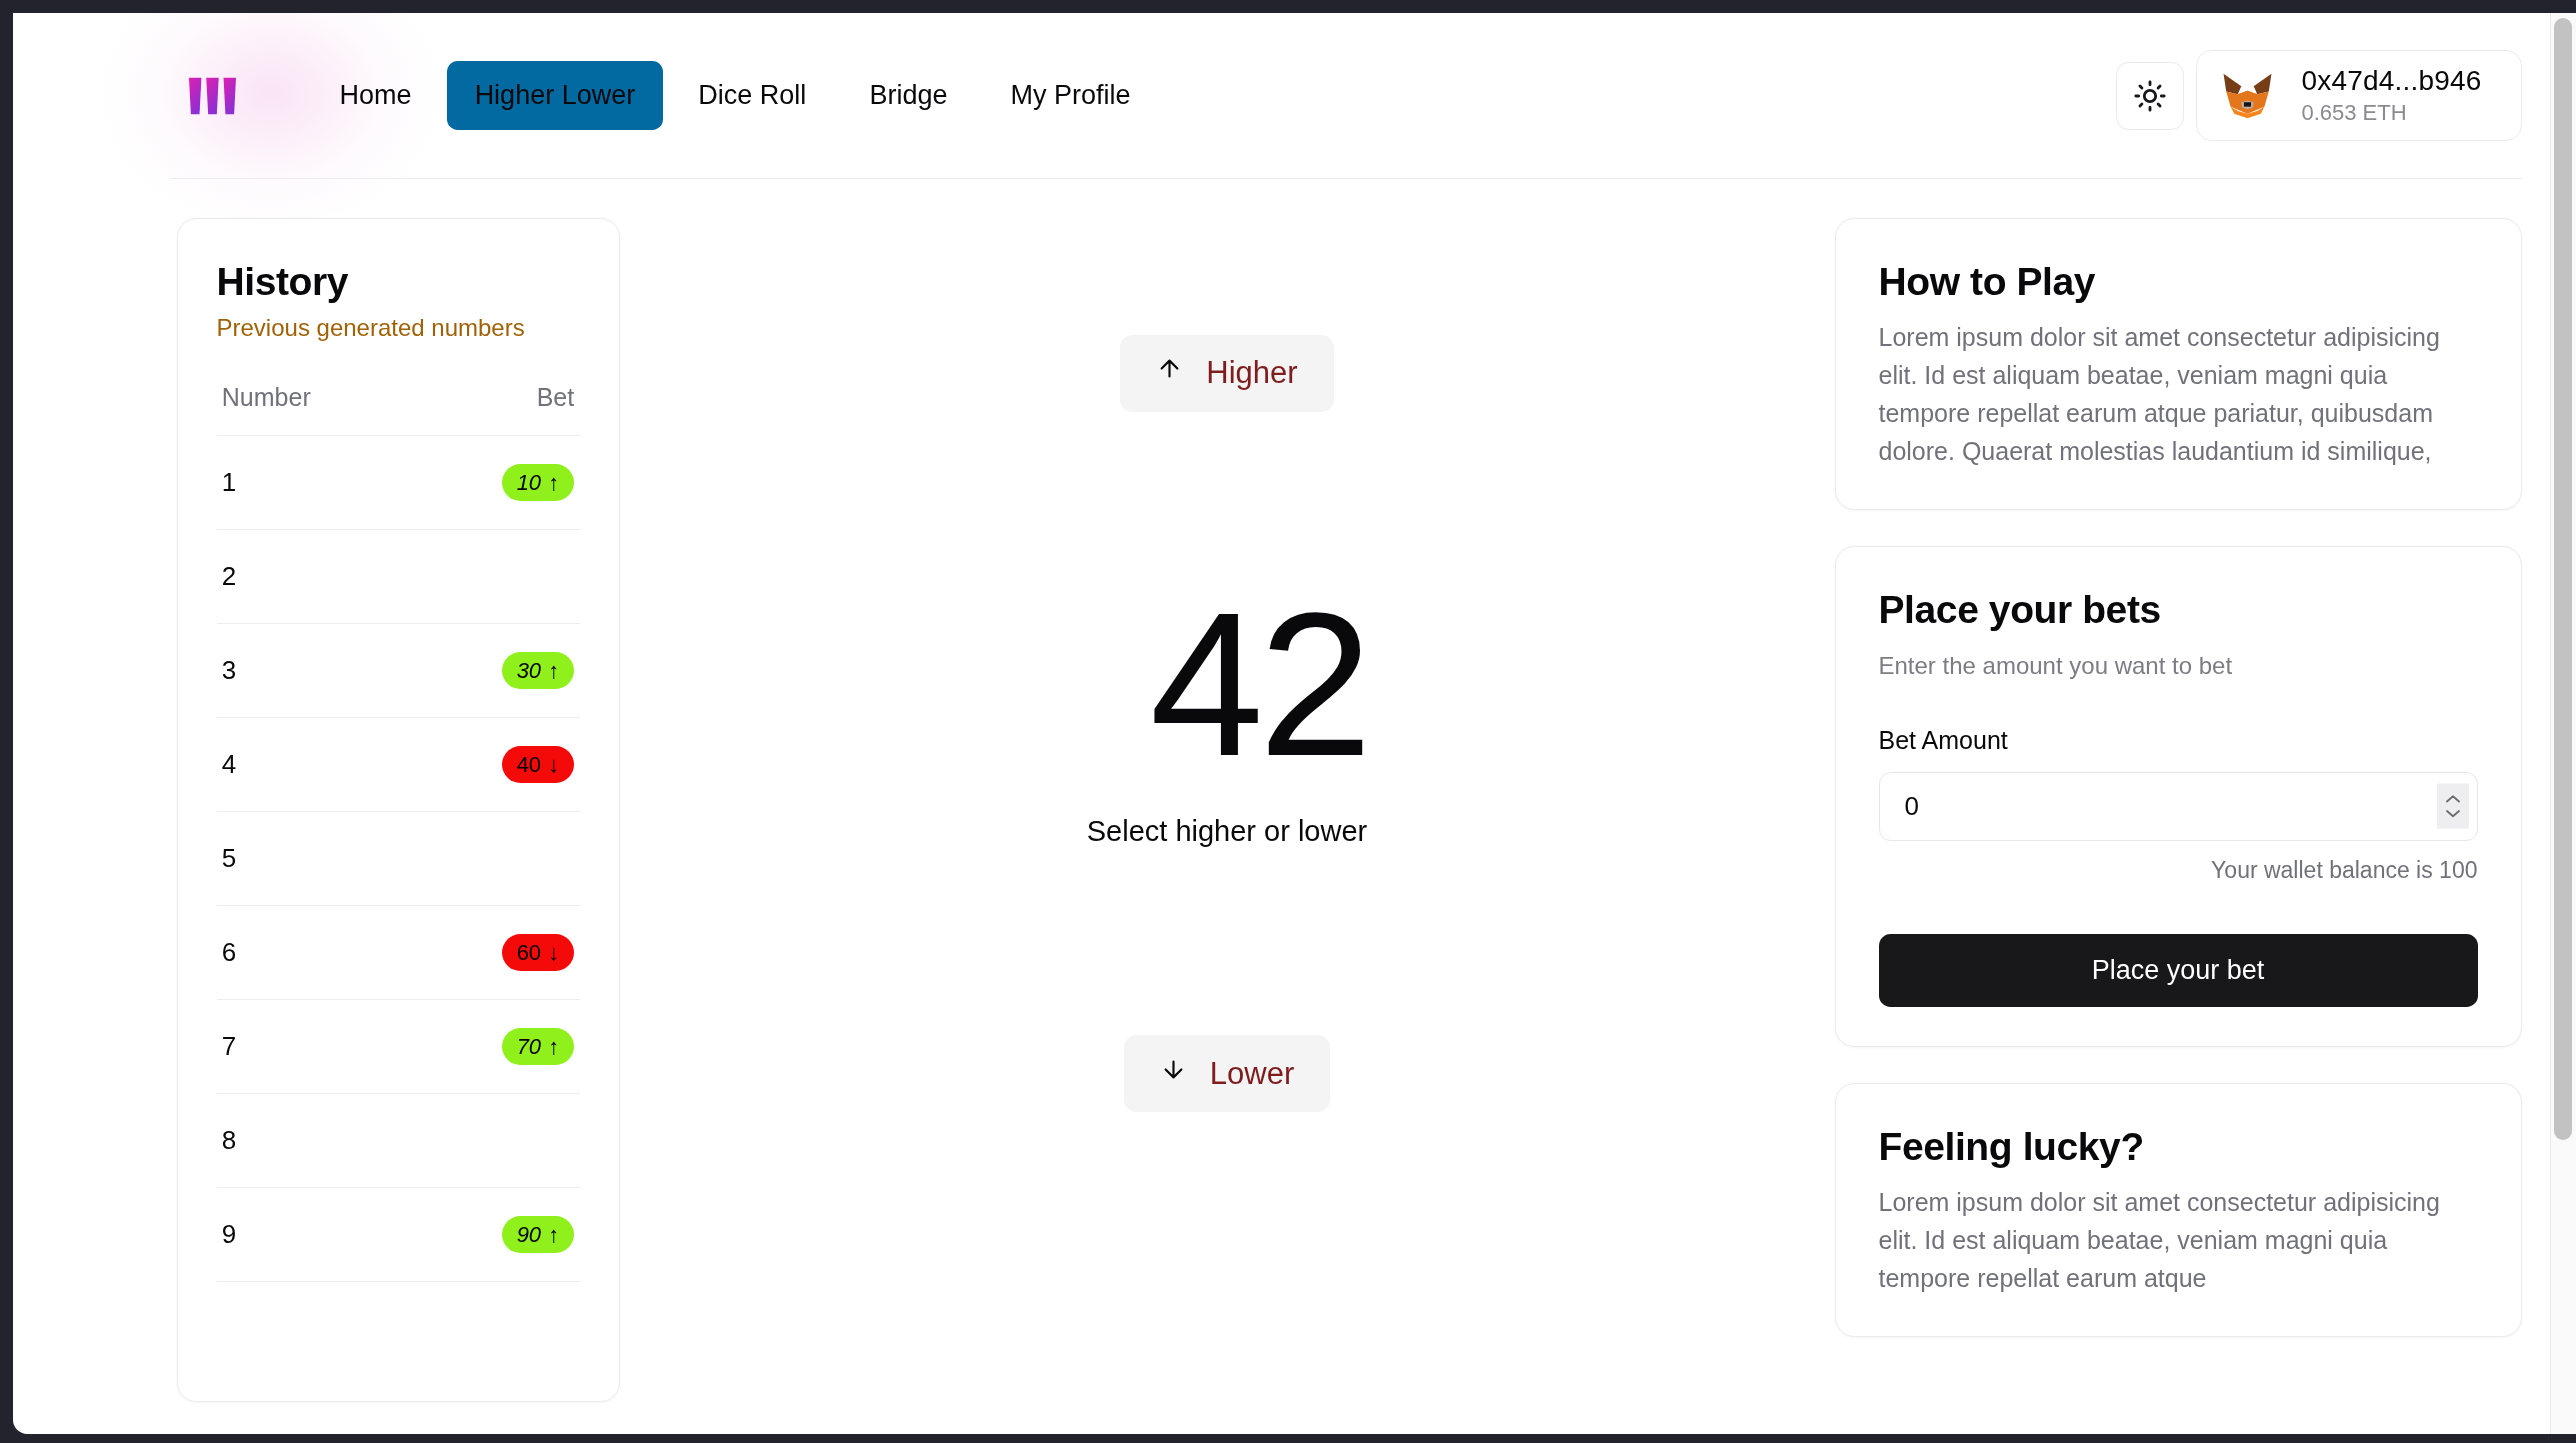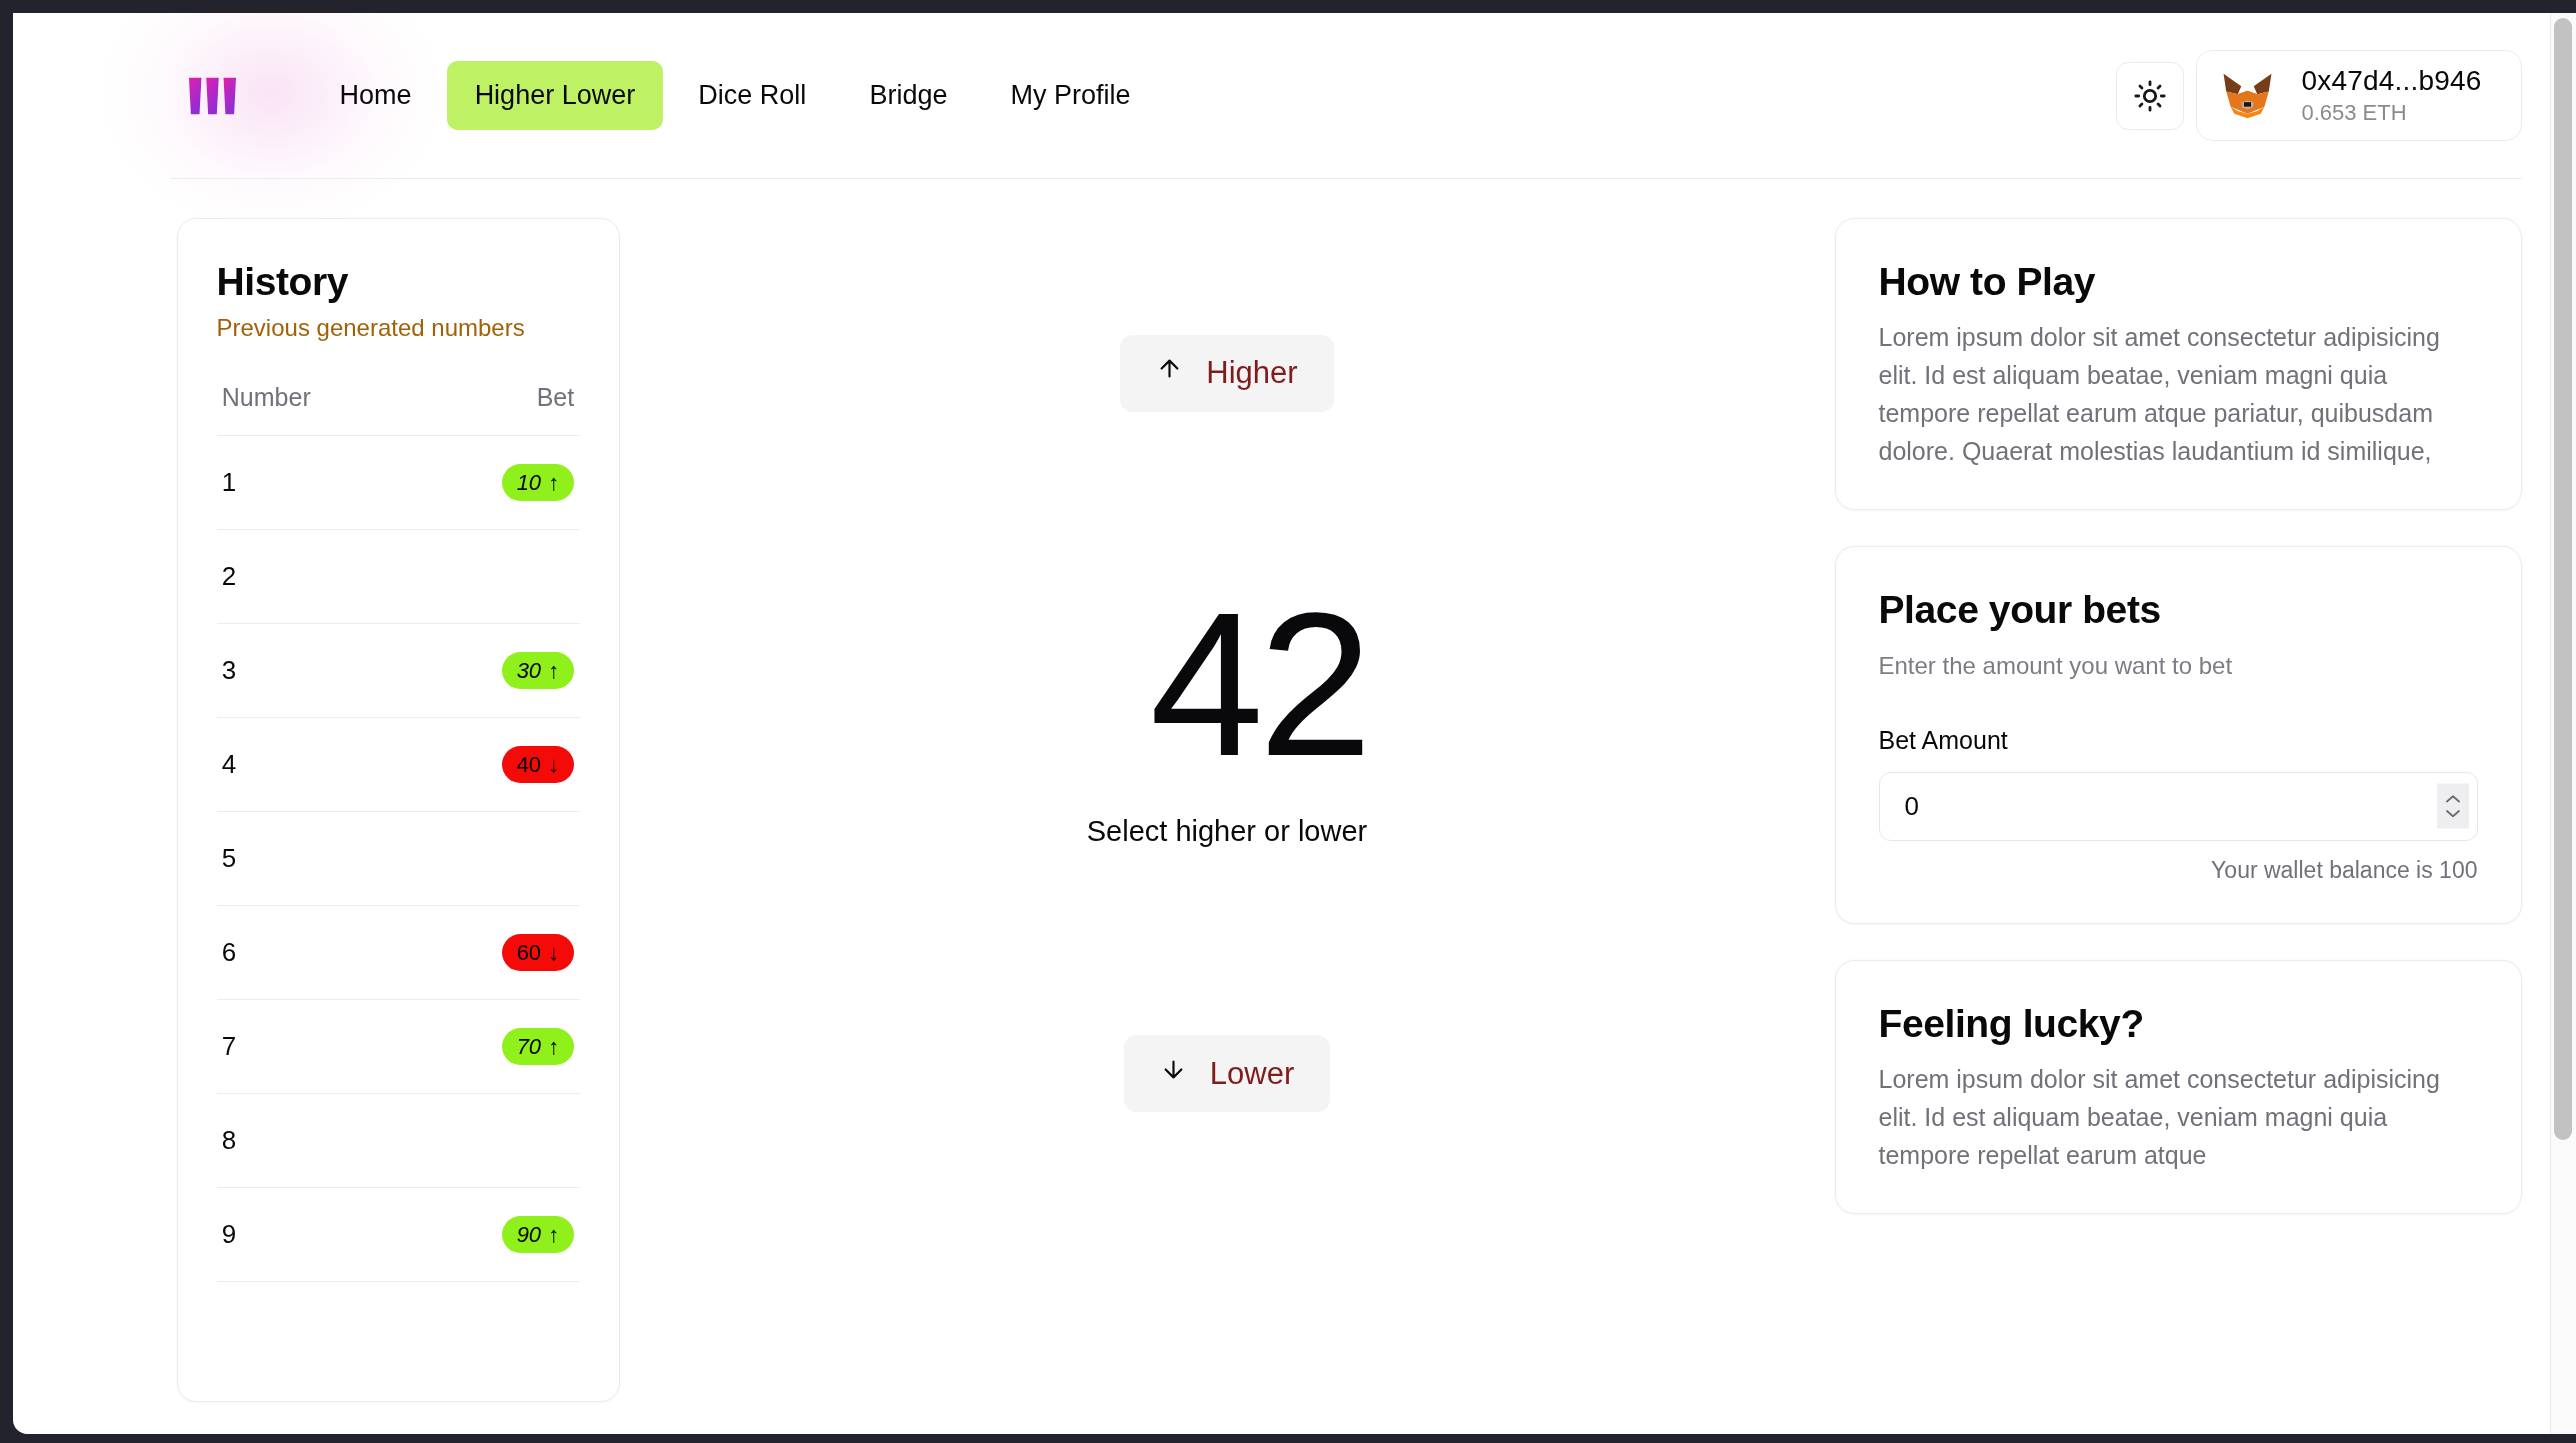--- a/index.html
+++ b/index.html
@@ -70,21 +70,21 @@
     font-size: 27px;
     color: #09090b;
     padding: 18.7px 28px;
     border-radius: 10.7px;
     white-space: nowrap;
     cursor: pointer;
     background: transparent;
     border: none;
     font-family: "Liberation Sans", sans-serif;
   }
-  .nav-link.active { background: #bef264; }
+  .nav-link.active { background: #0369a1; }
 
   #nav-right {
     margin-left: auto;
     display: flex;
     align-items: center;
     gap: 12.5px;
   }
   #theme-toggle {
     width: 68px; height: 68px;
     border: 0.9px solid #eaeaea;
@@ -450,20 +450,21 @@
               </svg>
               <svg width="18" height="11.6" viewBox="0 0 24 14" fill="none" stroke="#6b6b72" stroke-width="2.4" stroke-linecap="round" stroke-linejoin="round">
                 <path d="M4 4l8 7 8-7"></path>
               </svg>
             </div>
           </div>
 
           <div id="wallet-balance-note">Your wallet balance is 100</div>
 
 
+          <button id="place-bet-button">Place your bet</button>
         </div>
 
         <div class="card panel">
           <div class="panel-title">Feeling lucky?</div>
           <div class="panel-body">Lorem ipsum dolor sit amet consectetur adipisicing elit. Id est aliquam beatae, veniam magni quia tempore repellat earum atque</div>
         </div>
 
       </div>
     </div>
 

